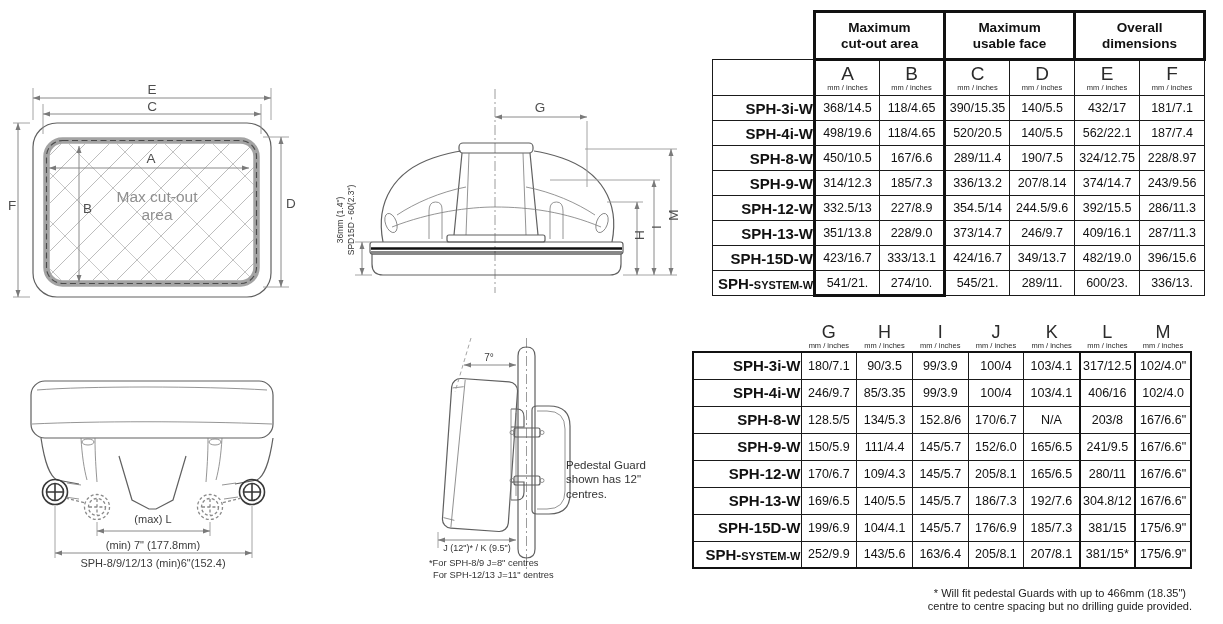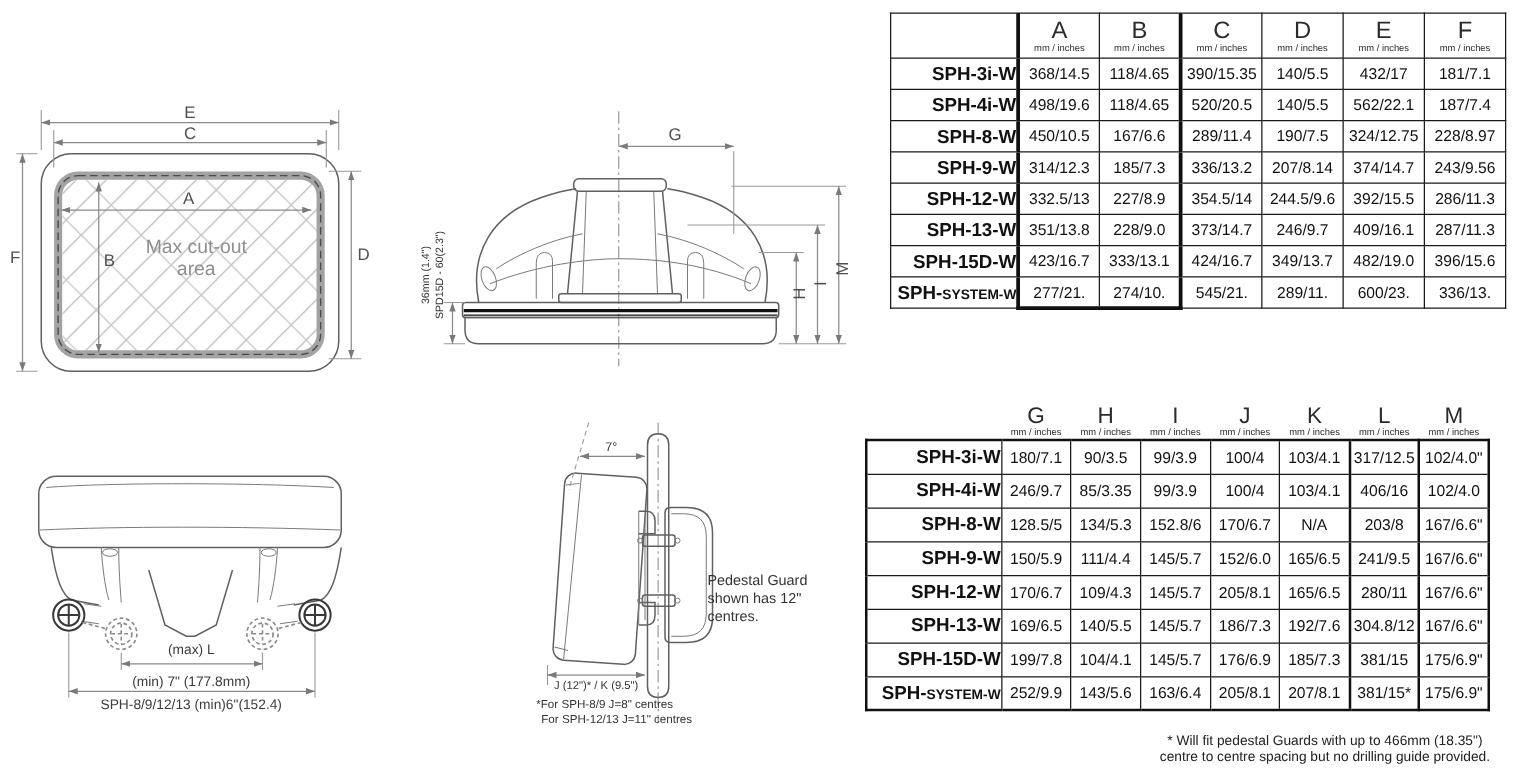--- a/index.html
+++ b/index.html
@@ -245,20 +245,26 @@
       <colgroup>
         <col style="width:102px">
         <col style="width:65px">
         <col style="width:65px">
         <col style="width:65px">
         <col style="width:65px">
         <col style="width:65px">
         <col style="width:65px">
       </colgroup>
       <tbody>
+        <tr class="grprow">
+          <td class="blank"></td>
+          <th colspan="2" class="grp">Maximum<br>cut-out area</th>
+          <th colspan="2" class="grp">Maximum<br>usable face</th>
+          <th colspan="2" class="grp">Overall<br>dimensions</th>
+        </tr>
         <tr class="letrow">
           <td></td>
           <th class="c0">
             <span class="letter">A</span>
             <span class="unit">mm / inches</span>
           </th>
           <th class="c1">
             <span class="letter">B</span>
             <span class="unit">mm / inches</span>
           </th>
@@ -337,21 +343,21 @@
           <th class="model">SPH-15D-W</th>
           <td class="val c0">423/16.7</td>
           <td class="val c1">333/13.1</td>
           <td class="val c2">424/16.7</td>
           <td class="val c3">349/13.7</td>
           <td class="val c4">482/19.0</td>
           <td class="val c5">396/15.6</td>
         </tr>
         <tr class="body last">
           <th class="model">SPH-<span class="sys">SYSTEM-W</span></th>
-          <td class="val c0">277/21.</td>
+          <td class="val c0">541/21.</td>
           <td class="val c1">274/10.</td>
           <td class="val c2">545/21.</td>
           <td class="val c3">289/11.</td>
           <td class="val c4">600/23.</td>
           <td class="val c5">336/13.</td>
         </tr>
       </tbody>
     </table>
   <table id="bottom-table" class="abs">
       <colgroup>
@@ -451,21 +457,21 @@
           <td class="val">169/6.5</td>
           <td class="val">140/5.5</td>
           <td class="val">145/5.7</td>
           <td class="val">186/7.3</td>
           <td class="val">192/7.6</td>
           <td class="val lcol">304.8/12</td>
           <td class="val lastcol">167/6.6"</td>
         </tr>
         <tr class="body">
           <th class="model firstcol">SPH-15D-W</th>
-          <td class="val">199/7.8</td>
+          <td class="val">199/6.9</td>
           <td class="val">104/4.1</td>
           <td class="val">145/5.7</td>
           <td class="val">176/6.9</td>
           <td class="val">185/7.3</td>
           <td class="val lcol">381/15</td>
           <td class="val lastcol">175/6.9"</td>
         </tr>
         <tr class="body last">
           <th class="model firstcol">SPH-<span class="sys">SYSTEM-W</span></th>
           <td class="val">252/9.9</td>

